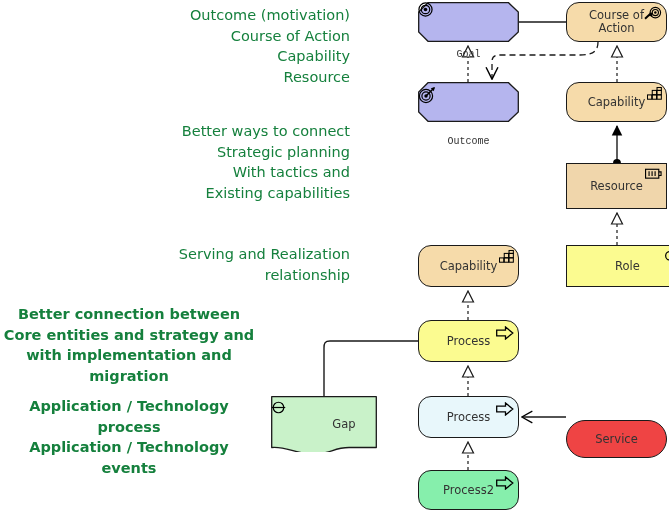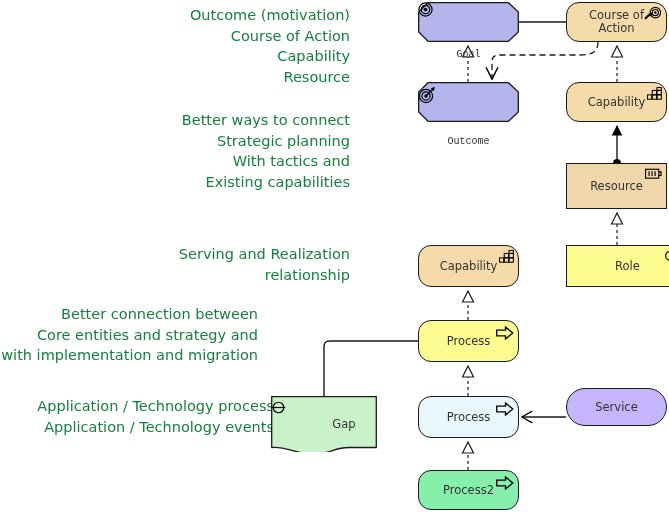--- a/index.html
+++ b/index.html
@@ -24,21 +24,21 @@
   .note {
     position: absolute;
     color: #15803d;
     font-family: "DejaVu Sans", sans-serif;
     font-size: 14.5px;
     line-height: 20.5px;
     white-space: pre-line;
     letter-spacing: 0px;
   }
   .note.right { text-align: right; }
-  .note.center { text-align: right; }
+  .note.center { text-align: center; font-weight: bold; }
 
   
   .node {
     position: absolute;
     box-sizing: border-box;
     border: 1.3px solid #1a1a1a;
     color: #333333;
     font-family: "DejaVu Sans", sans-serif;
     font-size: 11.5px;
     display: flex;
@@ -147,33 +147,33 @@
 
    Application Process (dashed, hollow triangle) --&gt;
   <line x1="468" y1="470" x2="468" y2="442" stroke="#1a1a1a" stroke-width="1.2" stroke-dasharray="3,3" marker-end="url(#hollowTri)"></line>
 </svg>
 
 <div class="note right" style="left: 60px; top: 5px; width: 290px; white-space: pre-line;">Outcome (motivation)
 Course of Action
 Capability
 Resource</div>
 
-<div class="note right" style="left: 60px; top: 110px; width: 290px; white-space: pre-line;">Better ways to connect
+<div class="note right" style="left: 60px; top: 121px; width: 290px; white-space: pre-line;">Better ways to connect
 Strategic planning
 With tactics and
 Existing capabilities</div>
 
 <div class="note right" style="left: 60px; top: 224px; width: 290px; white-space: pre-line; margin-top: 20px;">Serving and Realization
 relationship</div>
 
 <div class="note center" style="left: 0px; top: 304px; width: 258px; white-space: pre-line;">Better connection between
 Core entities and strategy and
 with implementation and migration</div>
 
-<div class="note center" style="left: 16px; top: 396px; width: 258px; white-space: pre-line;">Application / Technology process
+<div class="note center" style="left: 0px; top: 396px; width: 258px; white-space: pre-line;">Application / Technology process
 Application / Technology events</div>
 
 <div class="octwrap" style="left:418px; top:2px; width:101px; height:40px;">
   <svg width="101" height="40" viewBox="0 0 101 40">
     <path d="M 10 0.7 L 90.5 0.7 L 100.3 10 L 100.3 30 L 90.5 39.3 L 10 39.3 L 0.7 30 L 0.7 10 Z" fill="#b5b5ee" stroke="#1a1a1a" stroke-width="1.3"></path>
   </svg>
   <span class="label">Goal</span>
   <svg class="icon" viewBox="0 0 16 16">
     <circle cx="8" cy="8" r="7" fill="none" stroke="#000" stroke-width="1.3"></circle>
     <circle cx="8" cy="8" r="4.5" fill="none" stroke="#000" stroke-width="1.3"></circle>
@@ -272,21 +272,21 @@
   </svg>
 </div>
 
 <div class="node node-rounded" style="left:418px; top:396px; width:101px; height:42px; background:#e8f7fb;">
   <span class="label">Process</span>
   <svg class="icon" viewBox="0 0 18 14" style="width:18px;height:14px;top:5px;">
     <path d="M 0.7 4.2 L 9.5 4.2 L 9.5 1 L 16.8 7 L 9.5 13 L 9.5 9.8 L 0.7 9.8 Z" fill="none" stroke="#000" stroke-width="1.3" stroke-linejoin="miter"></path>
   </svg>
 </div>
 
-<div class="node node-stadium" style="left:566px; top:388px; width:101px; height:38px; background:#c4b5fd;">
+<div class="node node-stadium" style="left:566px; top:420px; width:101px; height:38px; background:#ef4444;">
   <span class="label">Service</span>
 </div>
 
 <div class="node node-rounded" style="left:418px; top:470px; width:101px; height:40px; background:#86efac;">
   <span class="label">Process2</span>
   <svg class="icon" viewBox="0 0 18 14" style="width:18px;height:14px;top:5px;">
     <path d="M 0.7 4.2 L 9.5 4.2 L 9.5 1 L 16.8 7 L 9.5 13 L 9.5 9.8 L 0.7 9.8 Z" fill="none" stroke="#000" stroke-width="1.3" stroke-linejoin="miter"></path>
   </svg>
 </div>
 

